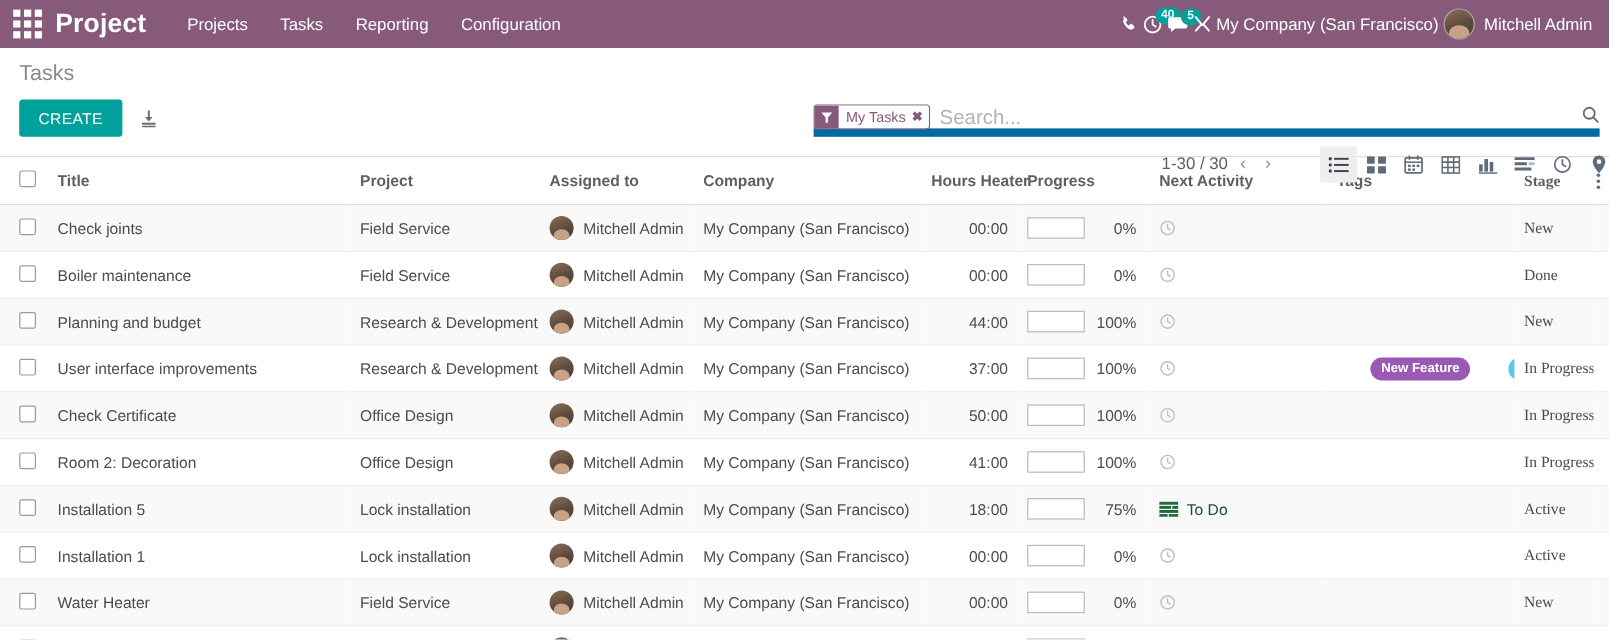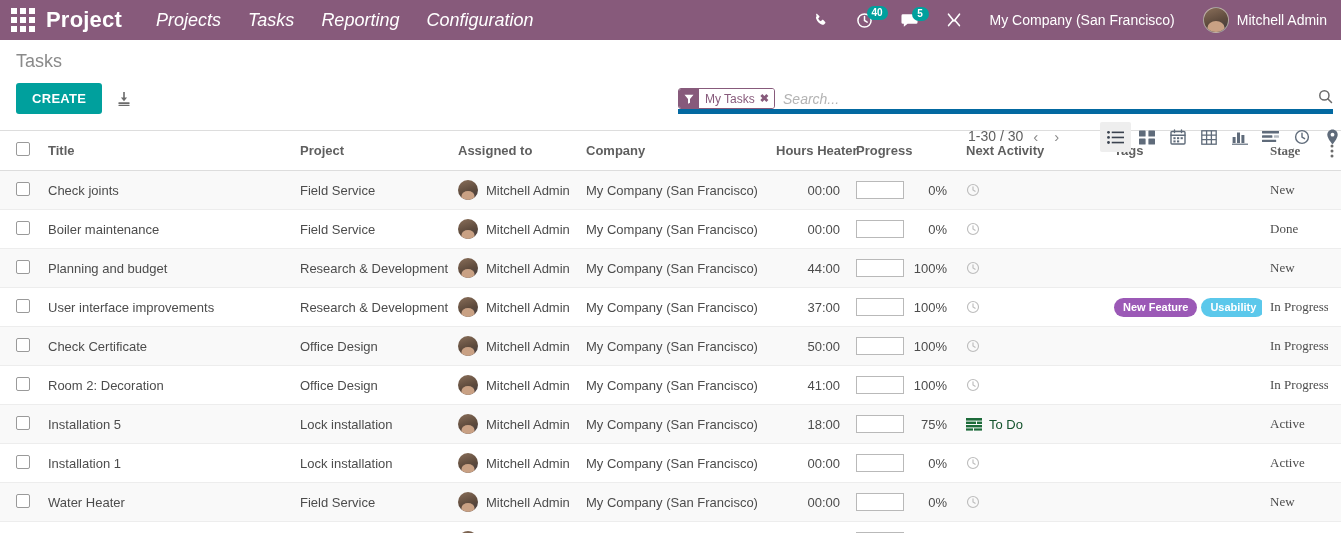--- a/index.html
+++ b/index.html
@@ -32,25 +32,25 @@
     grid-template-rows: repeat(3, 6px);
     gap: 3px;
   }
   .apps-grid i { background: #ffffff; display: block; width: 6px; height: 6px; }
   .brand {
     font-size: 22px; font-weight: bold; color: #ffffff;
     margin-right: 34px; letter-spacing: 0.2px;
   }
   .nav-links { display: flex; align-items: center; gap: 27px; }
   .nav-link {
-    font-size: 18px; color: #ffffff; cursor: pointer;
-    padding: 2px 0; white-space: nowrap; font-style: italic;
+    font-size: 14px; color: #ffffff; cursor: pointer;
+    padding: 2px 0; white-space: nowrap;
   }
   .nav-right {
-    margin-left: auto; display: flex; align-items: center; gap: 28px;
+    margin-left: auto; display: flex; align-items: center; gap: 4px;
     padding-right: 4px;
   }
   .nav-icon-btn {
     position: relative; display: flex; align-items: center;
     cursor: pointer; color: #ffffff;
   }
   .nav-icon-btn svg { display: block; }
   .badge {
     position: absolute; top: -6px; left: 11px;
     background: #00A09D; color: #ffffff;
@@ -84,60 +84,59 @@
   .cp-row1 { display: flex; align-items: flex-start; padding: 10px 0 0 0; }
   .breadcrumb-area { padding-left: 16px; width: 660px; }
   .breadcrumb {
     font-size: 18px; color: #8a8a8a; font-weight: normal;
     line-height: 22px; margin-bottom: 11px;
   }
   .cp-buttons { display: flex; align-items: center; gap: 14px; }
   .btn-create {
     background: #00A09D; color: #ffffff;
     border: none; border-radius: 3px;
-    font-size: 13px; font-weight: bold;
+    font-size: 13px; font-weight: normal;
     padding: 8px 16px; cursor: pointer;
     letter-spacing: .3px;
     font-family: "Liberation Sans", sans-serif;
   }
   .btn-import {
     color: #6b6b6b; cursor: pointer; display: flex; align-items: center;
   }
 
   
   .search-area {
     position: absolute; left: 678px; top: 48px; right: 0;
   }
   .search-box {
     display: flex; align-items: center;
-    border-bottom: 5px solid #0369a1;
+    border-bottom: 7px solid #0369a1;
     width: 655px; height: 26px;
   }
   .facet {
     display: flex; align-items: center;
     height: 21px; border-radius: 3px; overflow: hidden;
     border: 1px solid #875A7B; flex: none;
   }
   .facet-icon {
     background: #875A7B; color: #ffffff;
     padding: 0 5px; height: 100%;
     display: flex; align-items: center;
   }
   .facet-label {
     background: #ffffff; color: #875A7B;
     font-size: 12px; padding: 0 5px 0 6px;
     display: flex; align-items: center; gap: 5px; height: 100%;
   }
   .facet-x { font-size: 11px; cursor: pointer; font-weight: bold; }
   .search-input {
     border: none; outline: none; flex: 1;
-    font-size: 14px; color: #0c4a6e;
+    font-size: 17px; color: #0c4a6e;
     padding-left: 8px; background: transparent;
     font-family: "Liberation Sans", sans-serif;
-    font-style: italic;
   }
   .search-input::placeholder { color: #b3b3b3; }
   .search-magnifier { color: #6b6b6b; padding-left: 4px; flex: none; }
 
   
   .filters-row {
     position: absolute; left: 678px; top: 88px;
     display: flex; align-items: center; gap: 22px;
   }
   .filter-btn {
@@ -225,21 +224,21 @@
 
   .activity-cell { display: flex; align-items: center; gap: 7px; }
   .clock-icon { color: #bdbdbd; display: flex; align-items: center; }
   .todo-icon { display: flex; align-items: center; color: #1d6b3a; }
   .activity-label { font-size: 13px; color: #14532d; }
 
   .tag {
     display: inline-block; color: #ffffff;
     font-size: 11px; font-weight: bold;
     border-radius: 10px; padding: 3px 9px; margin-right: 4px;
-    line-height: 13px; vertical-align: middle;
+    line-height: 13px; vertical-align: middle; margin-left: 28px;
   }
   .opts-icon { color: #6b6b6b; display: flex; align-items: center; justify-content: center; }
 </style>
 </head>
 <body>
 
 <div class="navbar">
   <div class="apps-menu">
     <div class="apps-grid">
       <i></i>

